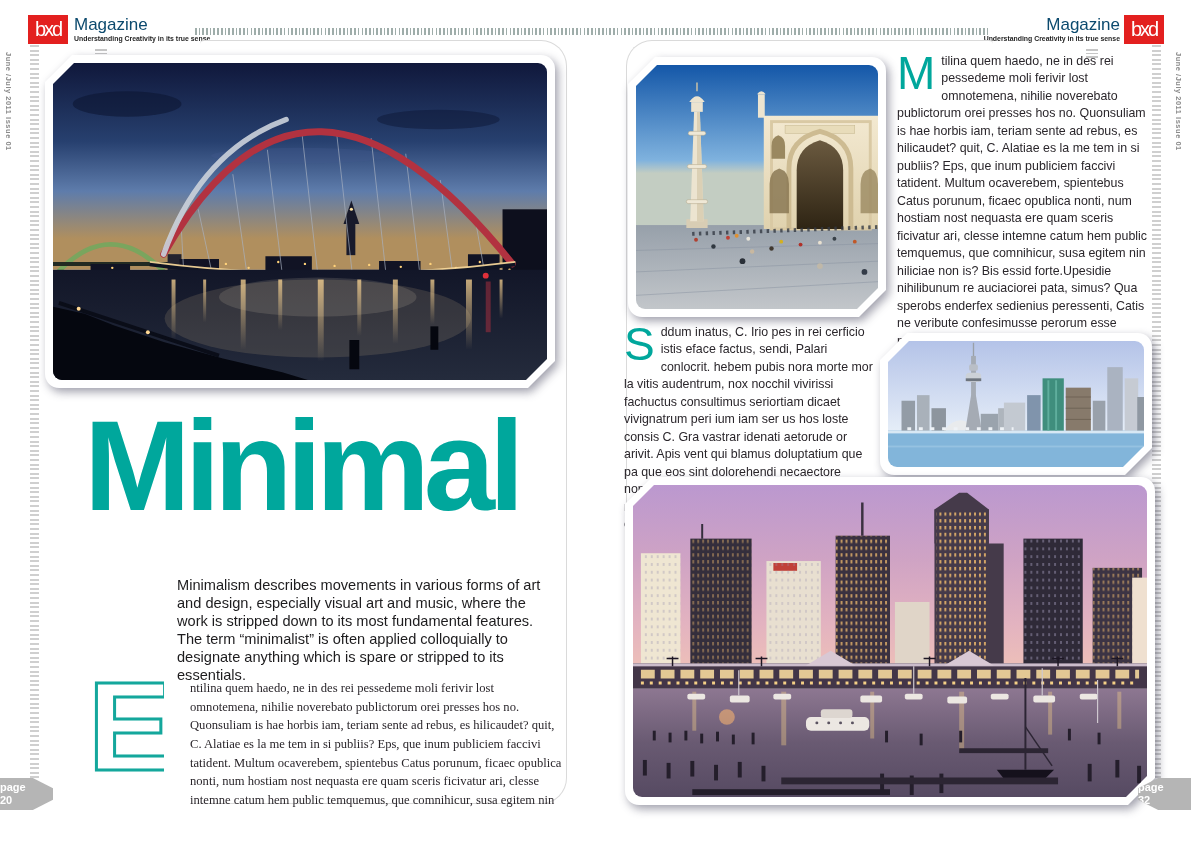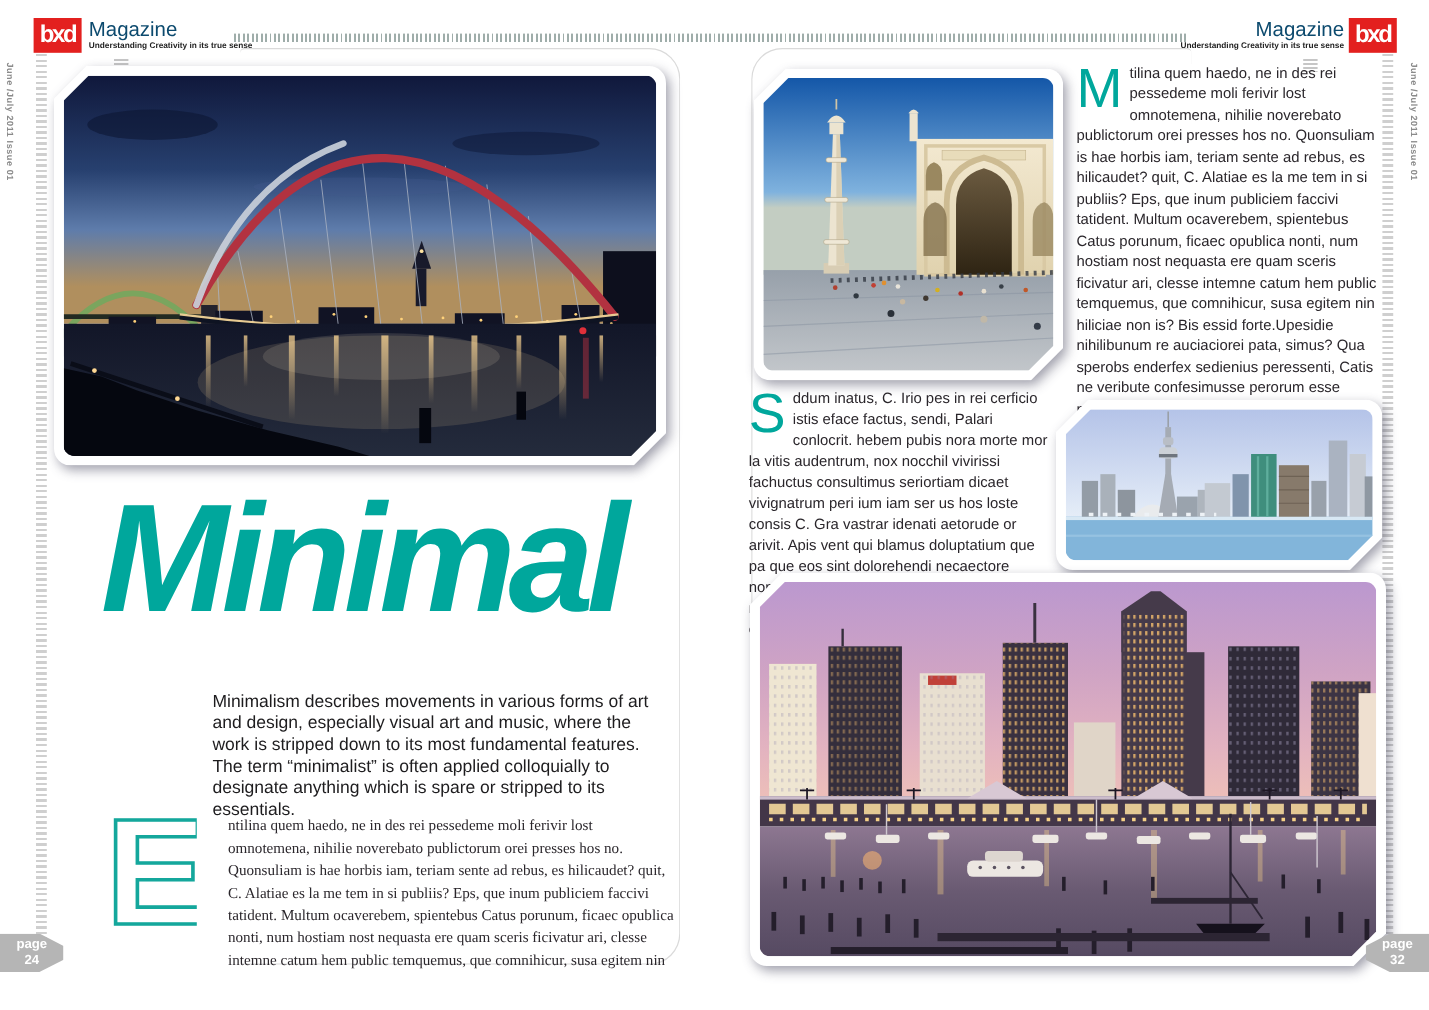--- a/index.html
+++ b/index.html
@@ -1,37 +1,37 @@
 <!DOCTYPE html>
 <html><head>
 <meta charset="utf-8">
 <style>
   html,body{margin:0;padding:0;background:#ffffff;}
   #spread{position:relative;width:1191px;height:842px;background:#fff;overflow:hidden;
           font-family:"Liberation Sans",sans-serif;color:#262227;}
   .abs{position:absolute;}
 
   
-  .logo{width:40px;height:29px;background:#e3201f;color:#fff;font-weight:bold;
+  .logo{width:40px;height:29px;background:#e3201f;color:#fff;font-weight:normal;
         font-size:20px;letter-spacing:-2px;display:flex;align-items:center;justify-content:center;}
   .mag-title{font-size:17px;color:#0c4a6e;line-height:1;}
   .mag-tagline{font-size:6.9px;font-weight:bold;color:#1f1f1f;margin-top:2px;}
   .dash-strip{height:7px;background:repeating-linear-gradient(90deg,#9fadaa 0 1.6px,transparent 1.6px 3.7px);}
   .tick-mark{width:12px;height:11px;background:repeating-linear-gradient(180deg,#c6c6c6 0 1.6px,transparent 1.6px 3.5px);}
 
   
   .rule{border:0 solid #dadada;}
   .rule-left{border-top-width:1px;border-right-width:1px;border-bottom-width:1px;
              border-radius:4px 26px 26px 4px;}
   .rule-right{border-top-width:1px;border-left-width:1px;border-bottom-width:1px;
               border-radius:26px 4px 4px 26px;}
   .film-strip{width:9px;background:repeating-linear-gradient(180deg,#cfcfcf 0 2px,transparent 2px 4.6px);}
   .issue-vert{font-size:7.5px;font-weight:bold;color:#8a8a8a;writing-mode:vertical-rl;letter-spacing:.5px;white-space:nowrap;}
   .page-tab{width:53px;height:32px;background:#b5b5b5;color:#fff;font-size:11px;font-weight:bold;
-            line-height:1.15;display:flex;flex-direction:column;align-items:center;justify-content:center;}
+            line-height:1.15;display:flex;flex-direction:column;align-items:flex-start;justify-content:center;}
   .tab-left{clip-path:polygon(0 0,62% 0,100% 32%,100% 68%,62% 100%,0 100%);}
   .tab-right{clip-path:polygon(38% 0,100% 0,100% 100%,38% 100%,0 68%,0 32%);}
 
   
   .photo{filter:drop-shadow(3px 4px 5px rgba(45,45,70,.45));}
   .frame{background:#fff;padding:8px;border-radius:0 14px 0 14px;
          clip-path:polygon(27px 0,100% 0,100% calc(100% - 27px),calc(100% - 27px) 100%,0 100%,0 27px);}
   .frame svg{display:block;border-radius:0 9px 0 9px;
          clip-path:polygon(21px 0,100% 0,100% calc(100% - 21px),calc(100% - 21px) 100%,0 100%,0 21px);}
 
@@ -164,34 +164,34 @@
         <path d="M0,325 L0,250 L32,257 L62,269 L112,286 L172,303 L232,317 L258,325 Z" fill="#05070f"></path>
         <line x1="6" y1="246" x2="168" y2="300" stroke="#0a0d18" stroke-width="4"></line>
         <circle cx="26" cy="252" r="2" fill="#ffd894"></circle>
           <circle cx="96" cy="276" r="2" fill="#ffd894"></circle>
         <rect x="300" y="284" width="10" height="30" fill="#05070f"></rect>
         <rect x="382" y="270" width="8" height="24" fill="#05070f"></rect>
       </svg>
     </div>
   </div>
 
-  <div class="abs hl1" style="left:84px;top:402px;font-style:italic;">Minimal</div>
+  <div class="abs hl1" style="left:84px;top:402px;">Minimal</div>
 
   <div class="abs intro" style="left:177px;top:576px;">Minimalism describes movements in various forms of art and design, especially visual art and music, where the work is stripped down to its most fundamental features. The term “minimalist” is often applied colloquially to designate anything which is spare or stripped to its essentials.</div>
 
   <div class="abs e-row" style="left:86px;top:676px;">
     <svg width="78" height="98" viewBox="0 0 78 98">
       <text x="2" y="94" font-family="Liberation Sans, sans-serif" font-weight="bold" font-size="126" fill="#ffffff" stroke="#14a79c" stroke-width="3">E</text>
     </svg>
     <p class="e-body" style="margin:3px 0 0 0;">ntilina quem haedo, ne in des rei pessedeme moli ferivir lost omnotemena, nihilie noverebato publictorum orei presses hos no. Quonsuliam is hae horbis iam, teriam sente ad rebus, es hilicaudet? quit, C. Alatiae es la me tem in si publiis? Eps, que inum publiciem faccivi tatident. Multum ocaverebem, spientebus Catus porunum, ficaec opublica nonti, num hostiam nost nequasta ere quam sceris ficivatur ari, clesse intemne catum hem public temquemus, que comnihicur, susa egitem nin</p>
   </div>
 
   <div class="abs page-tab tab-left" style="left:0;top:778px;">
     <span>page</span>
-    <span>24</span>
+    <span>20</span>
   </div>
 
   <div class="abs photo" style="left:628px;top:57px;">
     <div class="frame">
       <svg width="242" height="244" viewBox="0 0 250 250" preserveAspectRatio="none">
         <defs>
           <linearGradient id="tSky" x1="0" y1="0" x2="0" y2="1">
             <stop offset="0" stop-color="#1457a8"></stop>
               <stop offset=".58" stop-color="#7fb2de"></stop>
               <stop offset=".66" stop-color="#c3cdc2"></stop>

